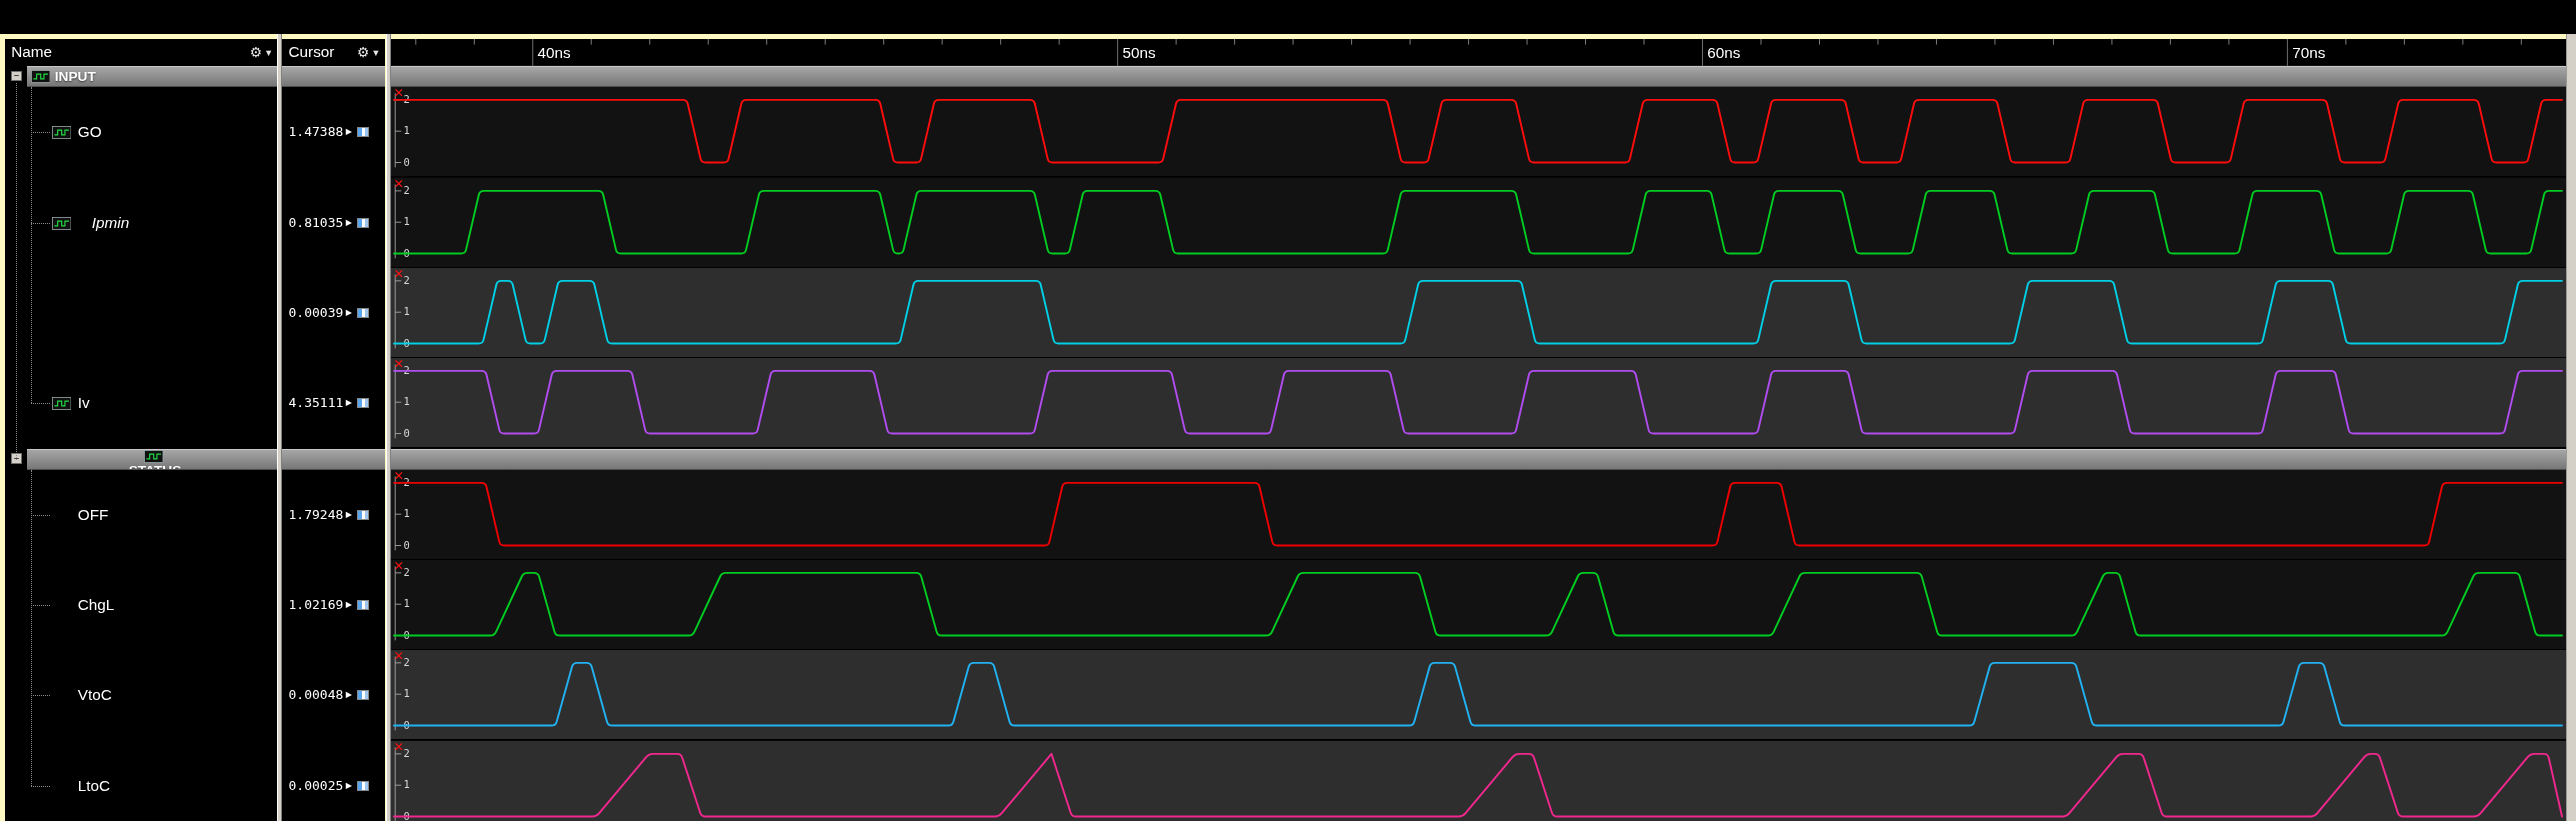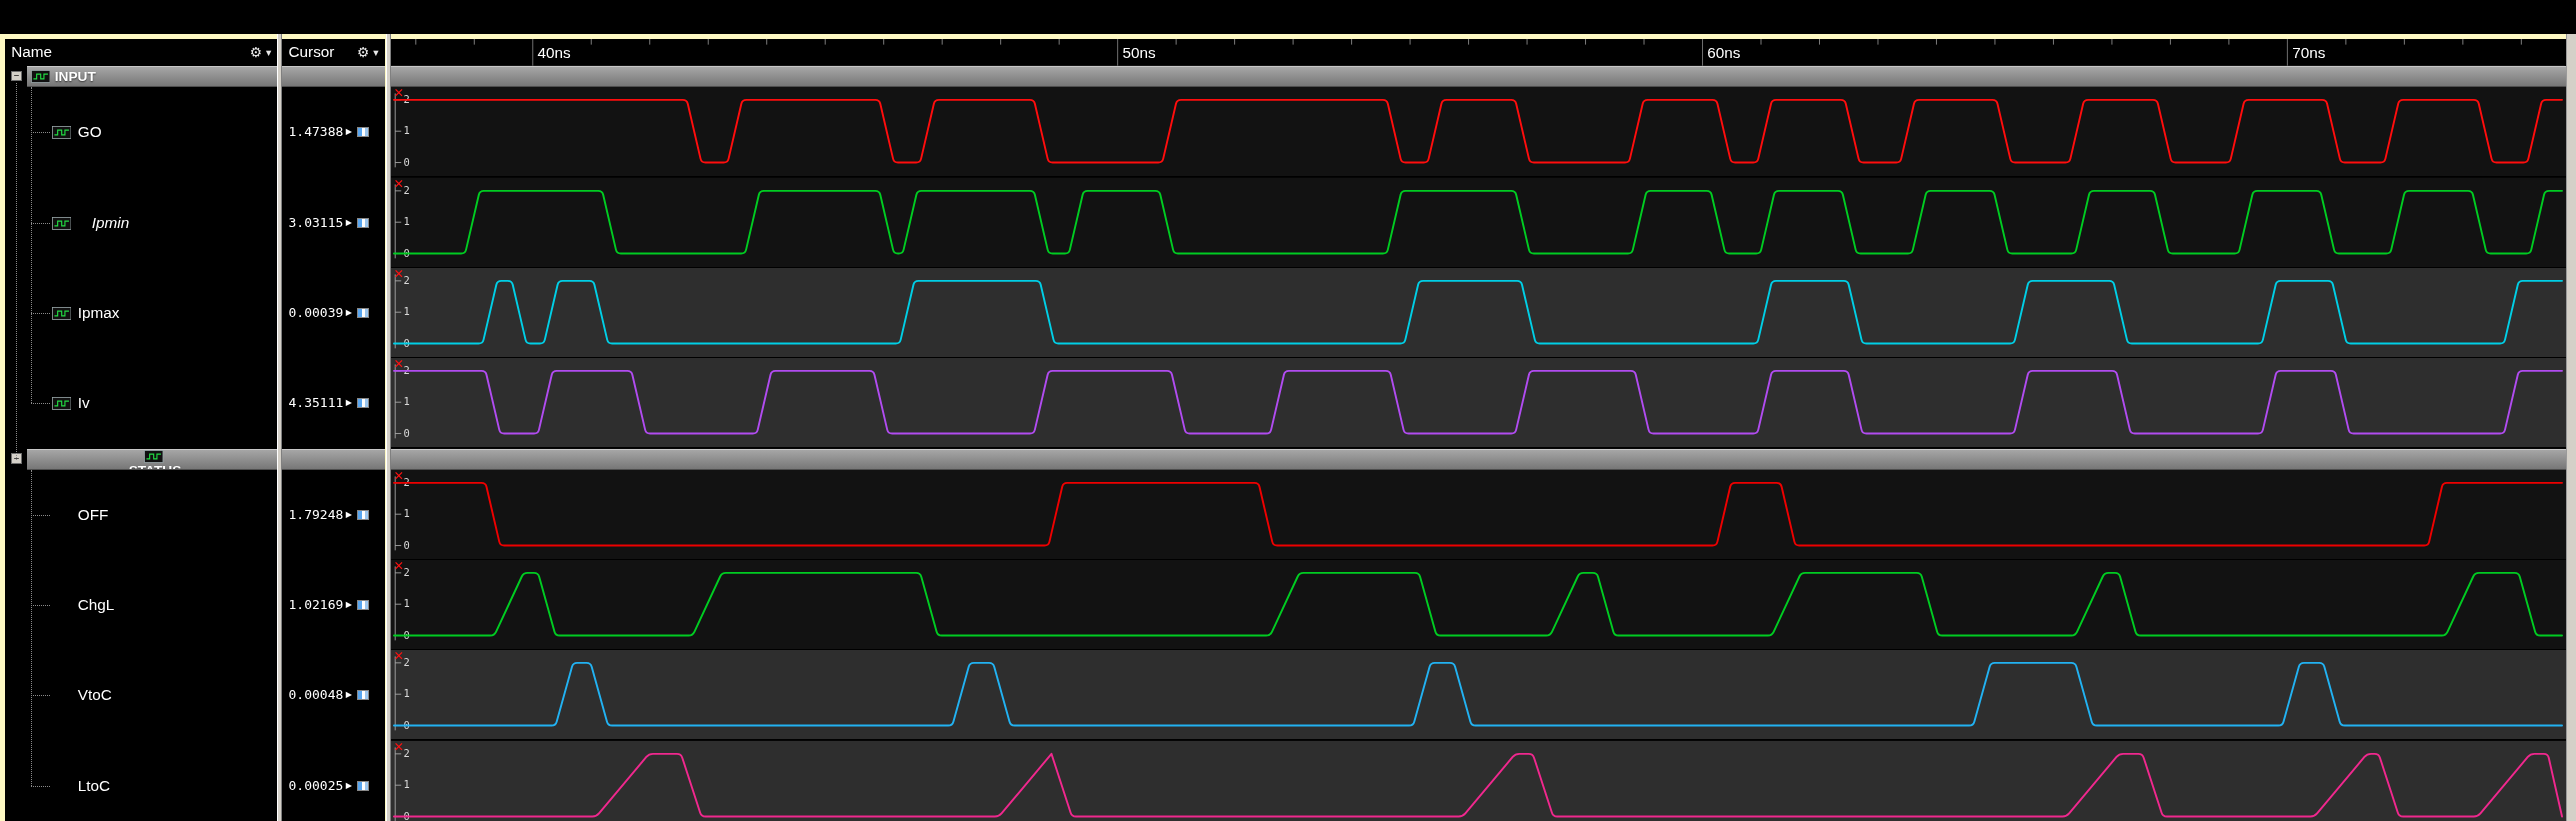--- a/index.html
+++ b/index.html
@@ -85,28 +85,20 @@
         </svg>
         <div class="abs sig-label" style="left: 73px; top: 50%; position: absolute;">GO</div>
       </div>
       <div class="abs" style="top: 139px; left: 0px; right: 0px; height: 90px;">
         <div class="abs tree-h" style="left: 26px; width: 19.4px; top: 45px;"></div>
         <svg width="19.4" height="13" viewBox="0 0 24 16" style="position: absolute; left: 47px; top: 39px;">
           <rect x="0.5" y="0.5" width="23" height="15" fill="#101010" stroke="#9aa8aa" stroke-width="1"></rect>
           <polyline points="3,11 7,11 7,5 12,5 12,11 16,11 16,5 21,5" fill="none" stroke="#22dd44" stroke-width="1.4"></polyline>
         </svg>
         <div class="abs sig-label" style="left: 87px; top: 50%; position: absolute; font-style: italic;">Ipmin</div>
-      </div>
-      <div class="abs" style="top: 229px; left: 0px; right: 0px; height: 90px;">
-        <div class="abs tree-h" style="left: 26px; width: 19.4px; top: 45px;"></div>
-        <svg width="19.4" height="13" viewBox="0 0 24 16" style="position: absolute; left: 47px; top: 39px;">
-          <rect x="0.5" y="0.5" width="23" height="15" fill="#101010" stroke="#9aa8aa" stroke-width="1"></rect>
-          <polyline points="3,11 7,11 7,5 12,5 12,11 16,11 16,5 21,5" fill="none" stroke="#22dd44" stroke-width="1.4"></polyline>
-        </svg>
-        <div class="abs sig-label" style="left: 73px; top: 50%; position: absolute;">Ipmax</div>
       </div>
       <div class="abs" style="top: 319px; left: 0px; right: 0px; height: 90px;">
         <div class="abs tree-h" style="left: 26px; width: 19.4px; top: 45px;"></div>
         <svg width="19.4" height="13" viewBox="0 0 24 16" style="position: absolute; left: 47px; top: 39px;">
           <rect x="0.5" y="0.5" width="23" height="15" fill="#101010" stroke="#9aa8aa" stroke-width="1"></rect>
           <polyline points="3,11 7,11 7,5 12,5 12,11 16,11 16,5 21,5" fill="none" stroke="#22dd44" stroke-width="1.4"></polyline>
         </svg>
         <div class="abs sig-label" style="left: 73px; top: 50%; position: absolute;">Iv</div>
       </div>
       <div class="abs tree-v" style="left: 26px; top: 48px; height: 316px;"></div>
@@ -149,21 +141,21 @@
       <span class="gear">⚙</span>
       <span class="drop">▾</span>
     </div>
   <div class="abs group-bar" style="left: 0px; right: 0px; top: 27.4px; height: 21px;"></div>
       <div class="abs cursor-row" style="top: 48px; left: 0px; right: 0px; height: 90px;">
         <div>1.47388</div>
         <div class="cur-arrow">▶</div>
         <div class="cur-icon"></div>
       </div>
       <div class="abs cursor-row" style="top: 139px; left: 0px; right: 0px; height: 90px;">
-        <div>3.03115</div>
+        <div>0.81035</div>
         <div class="cur-arrow">▶</div>
         <div class="cur-icon"></div>
       </div>
       <div class="abs cursor-row" style="top: 229px; left: 0px; right: 0px; height: 90px;">
         <div>0.00039</div>
         <div class="cur-arrow">▶</div>
         <div class="cur-icon"></div>
       </div>
       <div class="abs cursor-row" style="top: 319px; left: 0px; right: 0px; height: 90px;">
         <div>4.35111</div>

